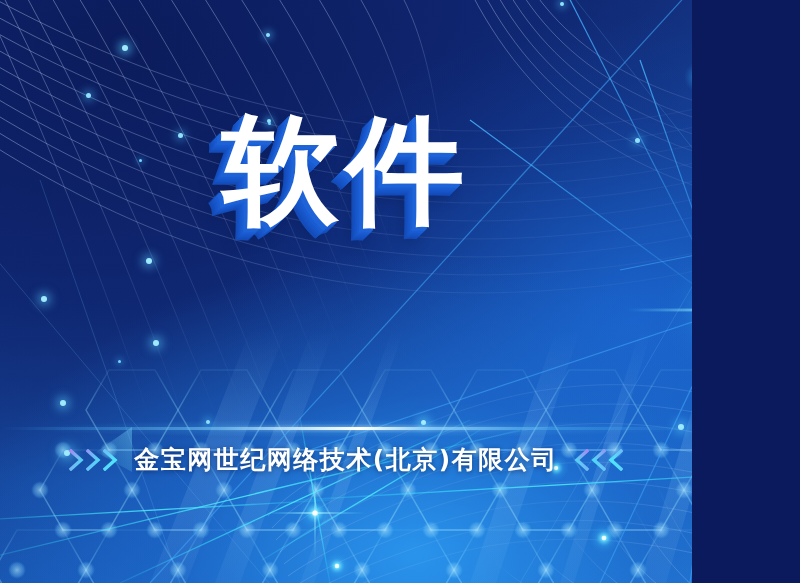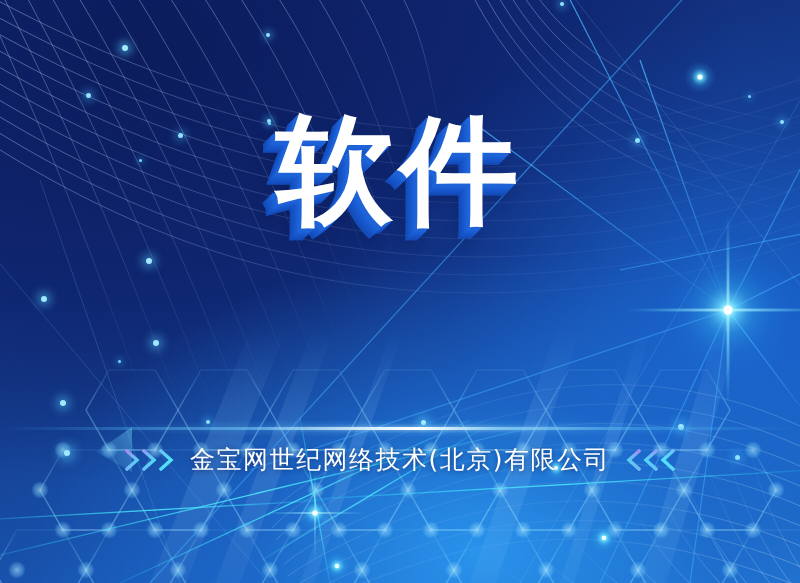--- a/index.html
+++ b/index.html
@@ -5,21 +5,21 @@
 <style>
   * { margin:0; padding:0; box-sizing:border-box; }
   html, body {
     width:800px; height:583px;
     background:#0b1a5c; overflow:hidden;
     font-family:"DejaVu Sans","Liberation Sans",sans-serif;
   }
 
   #banner {
     position:relative;
-    width:800px; height:583px;
+    width:692px; height:583px;
     overflow:hidden;
     
     background:
       radial-gradient(ellipse 620px 420px at 60% 95%, rgba(42,150,238,0.95) 0%, rgba(30,110,210,0.55) 38%, rgba(20,60,150,0.0) 72%),
       radial-gradient(ellipse 520px 380px at 92% 55%, rgba(26,105,215,0.75) 0%, rgba(20,70,170,0.25) 55%, rgba(16,45,130,0) 80%),
       radial-gradient(ellipse 760px 560px at 18% 8%, rgba(12,28,92,1) 0%, rgba(14,36,110,0.85) 45%, rgba(18,58,150,0.25) 78%),
       linear-gradient(160deg, #101f63 0%, #12276f 22%, #16408f 48%, #1b62bf 72%, #2180d8 88%, #2a8fe6 100%);
   }
 
   .layer { position:absolute; inset:0; pointer-events:none; }
@@ -54,21 +54,21 @@
     left:0; right:0; top:443px;
     display:flex;
     align-items:center;
     justify-content:center;
     gap:16px;
     z-index:30;
   }
   #subtitle-text {
     color:#ffffff;
     font-size:25px;
-    font-weight:400;
+    font-weight:700;
     letter-spacing:1.5px;
     white-space:nowrap;
     text-shadow:0 1px 5px rgba(6,24,74,0.6);
   }
   .chev-group { display:flex; align-items:center; gap:2px; }
   .chev { display:block; }
 
   
   #light-streak {
     position:absolute;

